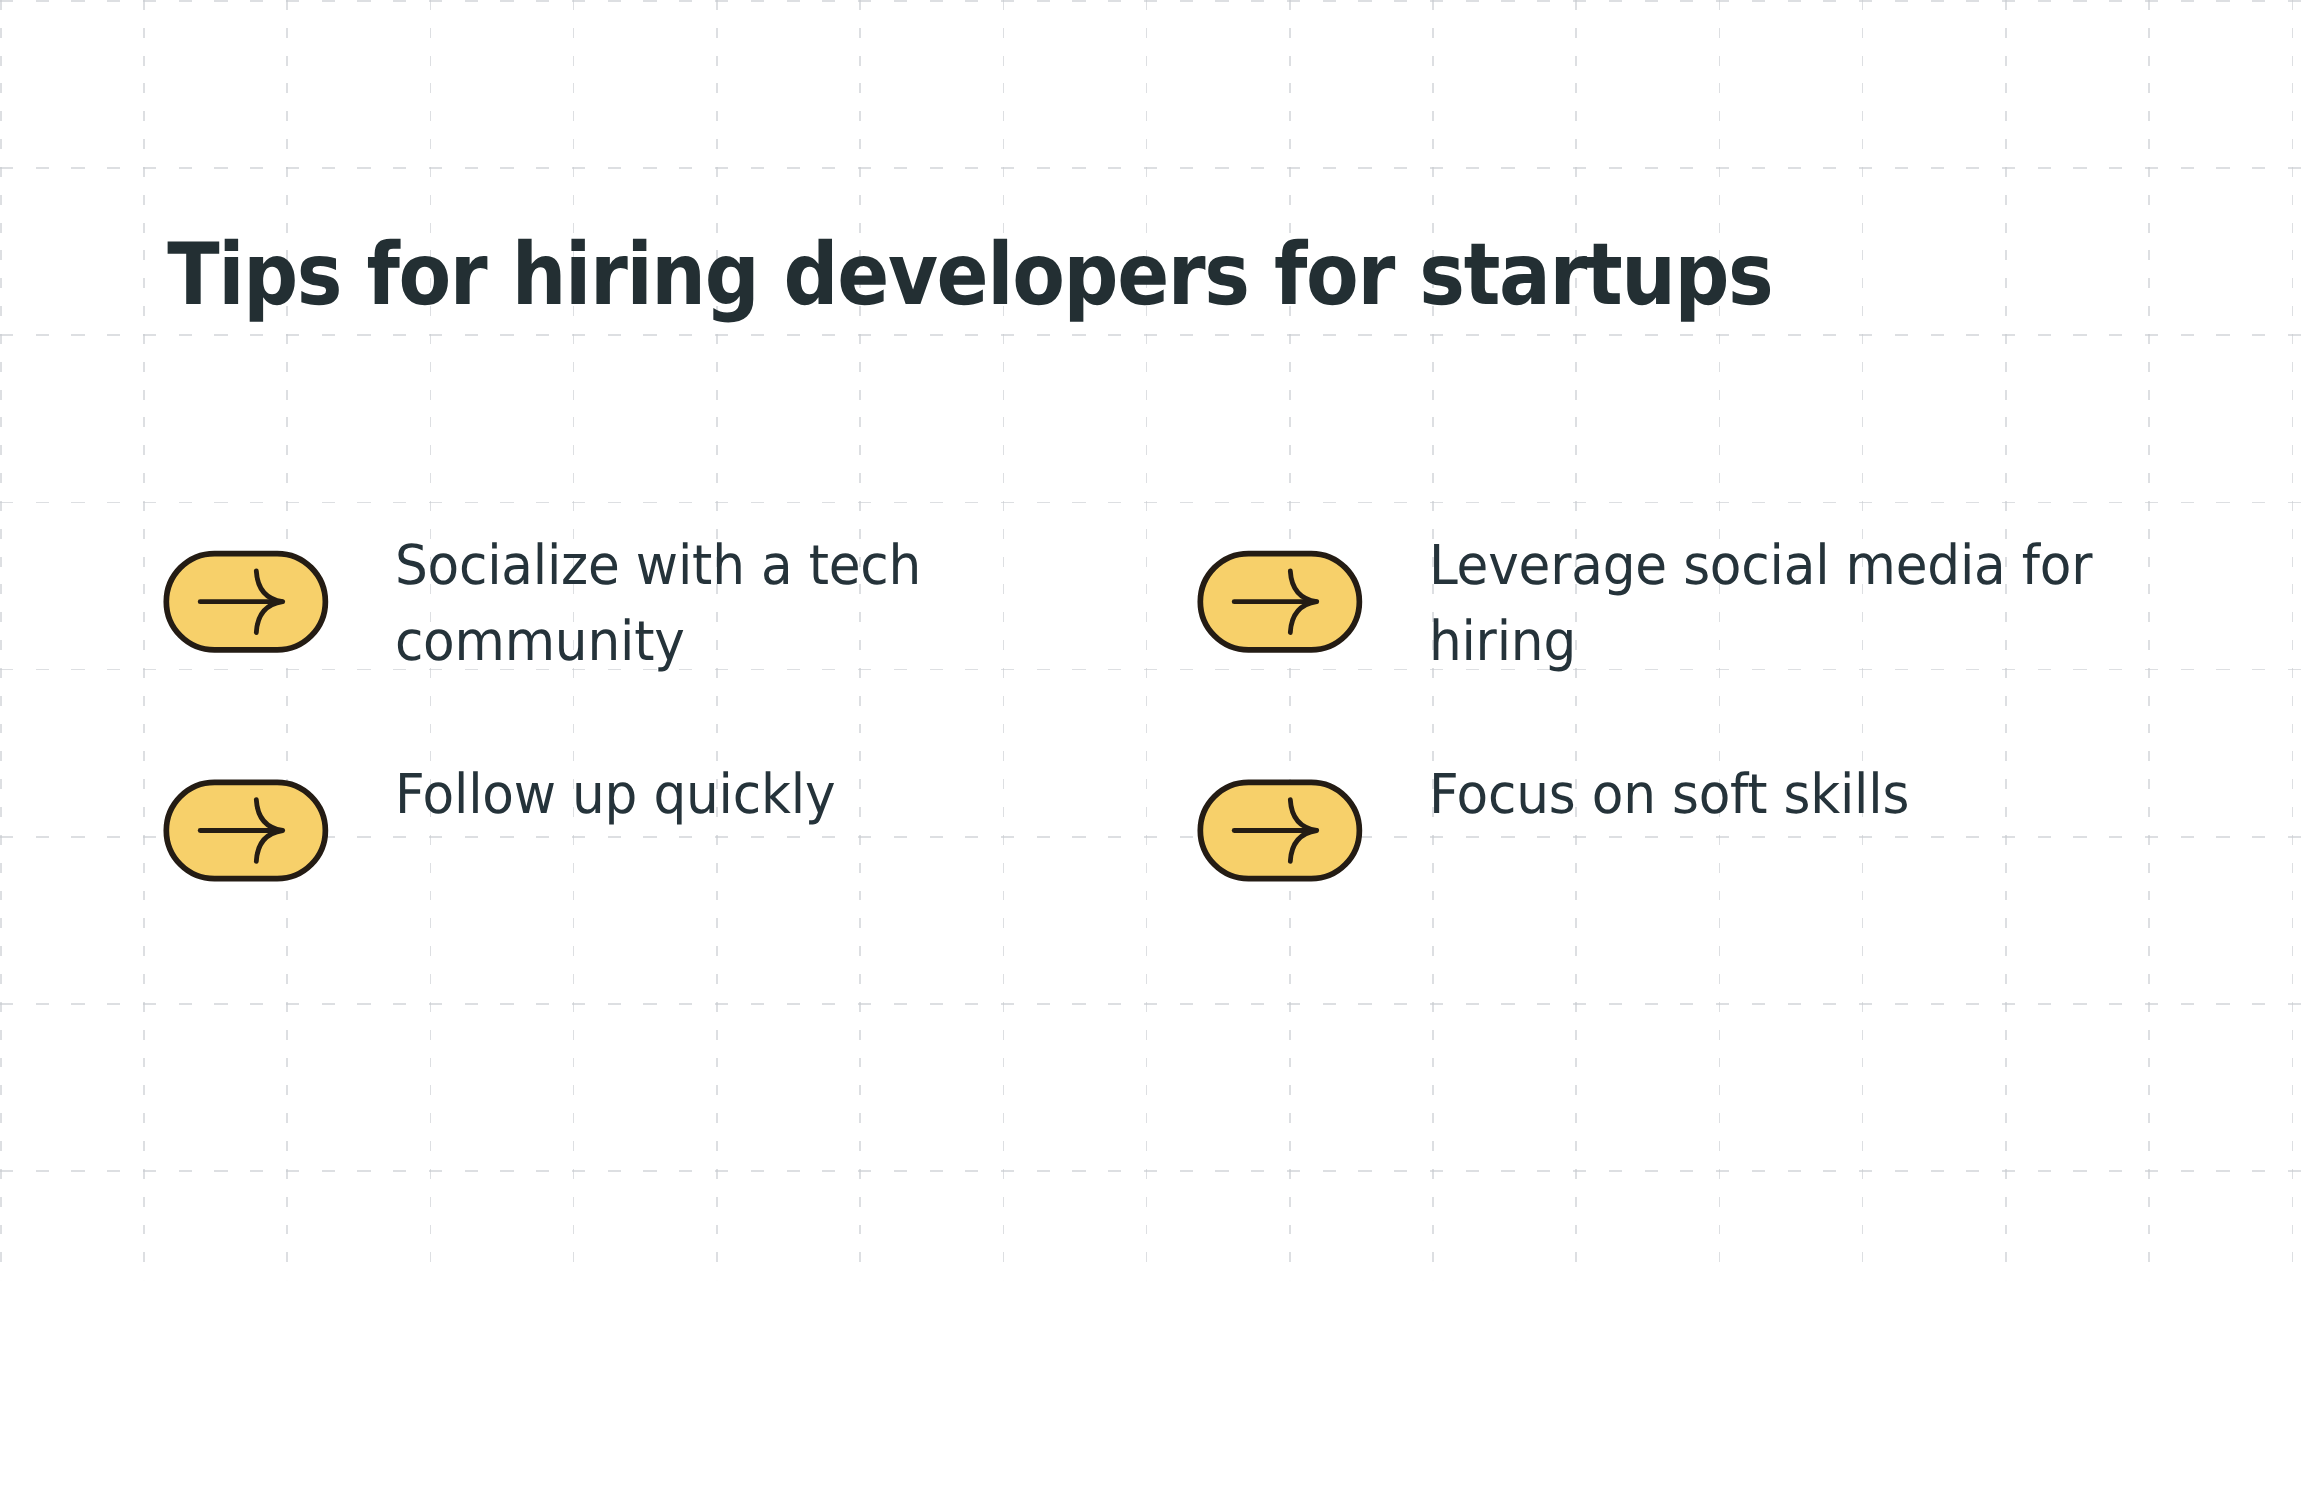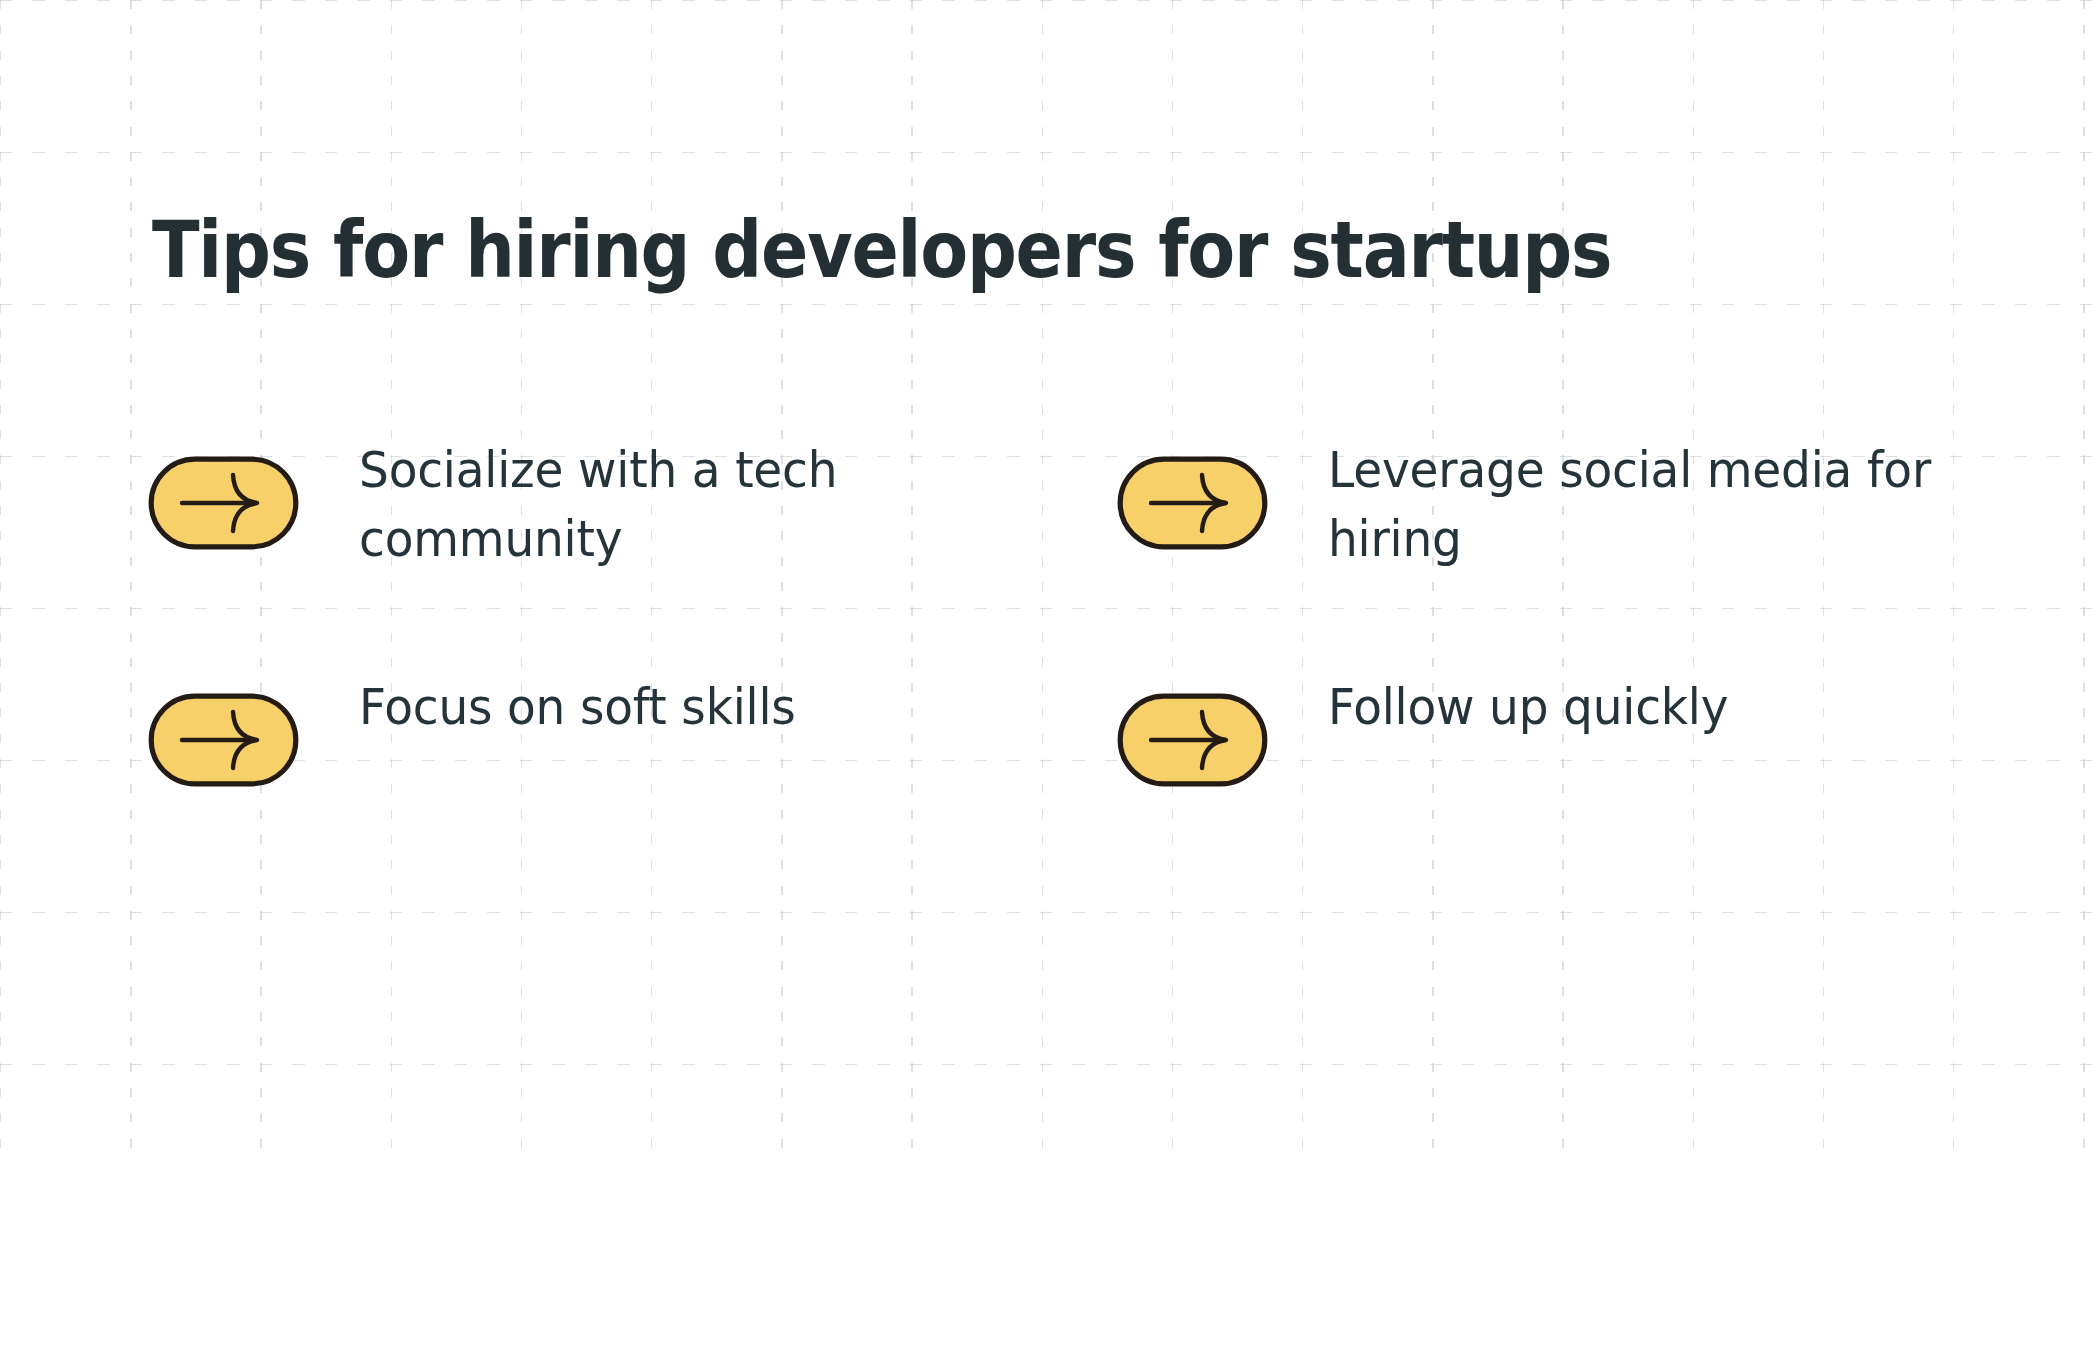--- a/index.html
+++ b/index.html
@@ -80,28 +80,27 @@
     letter-spacing: -1.4px;
     color: #232f33;
     transform: scaleX(.895);
     transform-origin: left top;
     white-space: nowrap;
   }
 
   .tips-grid {
     position: absolute;
     left: 148px;
-    top: 436px;
+    top: 480px;
     width: 1820px;
     display: grid;
     grid-template-columns: 940px 880px;
     grid-auto-rows: 208px;
     column-gap: 0;
     row-gap: 0;
-    gap: 29px;
   }
 
   .tip {
     display: flex;
     align-items: flex-start;
     gap: 0;
   }
 
   .tip-icon {
     flex: 0 0 auto;
@@ -158,40 +157,40 @@
         <span class="tip-icon">
           <svg viewBox="0 0 151 94" xmlns="http://www.w3.org/2000/svg">
             <rect x="3.2" y="3.2" width="144.6" height="87.6" rx="43.8" ry="43.8" fill="#f7d06a" stroke="#241c14" stroke-width="5.2"></rect>
             <path d="M34 47 H108" fill="none" stroke="#241c14" stroke-width="4.4" stroke-linecap="round"></path>
             <path d="M85 19 C86 36 95 45 109 47 C95 49 86 58 85 75" fill="none" stroke="#241c14" stroke-width="4.4" stroke-linecap="round" stroke-linejoin="round"></path>
           </svg>
         </span>
         <span class="tip-label">Leverage social media for hiring</span>
       </div>
 
+      <div class="tip col-right">
+        <span class="tip-icon">
+          <svg viewBox="0 0 151 94" xmlns="http://www.w3.org/2000/svg">
+            <rect x="3.2" y="3.2" width="144.6" height="87.6" rx="43.8" ry="43.8" fill="#f7d06a" stroke="#241c14" stroke-width="5.2"></rect>
+            <path d="M34 47 H108" fill="none" stroke="#241c14" stroke-width="4.4" stroke-linecap="round"></path>
+            <path d="M85 19 C86 36 95 45 109 47 C95 49 86 58 85 75" fill="none" stroke="#241c14" stroke-width="4.4" stroke-linecap="round" stroke-linejoin="round"></path>
+          </svg>
+        </span>
+        <span class="tip-label">Follow up quickly</span>
+      </div>
+
       <div class="tip col-left">
         <span class="tip-icon">
           <svg viewBox="0 0 151 94" xmlns="http://www.w3.org/2000/svg">
             <rect x="3.2" y="3.2" width="144.6" height="87.6" rx="43.8" ry="43.8" fill="#f7d06a" stroke="#241c14" stroke-width="5.2"></rect>
             <path d="M34 47 H108" fill="none" stroke="#241c14" stroke-width="4.4" stroke-linecap="round"></path>
             <path d="M85 19 C86 36 95 45 109 47 C95 49 86 58 85 75" fill="none" stroke="#241c14" stroke-width="4.4" stroke-linecap="round" stroke-linejoin="round"></path>
           </svg>
         </span>
         <span class="tip-label">Focus on soft skills</span>
       </div>
 
-      <div class="tip col-right">
-        <span class="tip-icon">
-          <svg viewBox="0 0 151 94" xmlns="http://www.w3.org/2000/svg">
-            <rect x="3.2" y="3.2" width="144.6" height="87.6" rx="43.8" ry="43.8" fill="#f7d06a" stroke="#241c14" stroke-width="5.2"></rect>
-            <path d="M34 47 H108" fill="none" stroke="#241c14" stroke-width="4.4" stroke-linecap="round"></path>
-            <path d="M85 19 C86 36 95 45 109 47 C95 49 86 58 85 75" fill="none" stroke="#241c14" stroke-width="4.4" stroke-linecap="round" stroke-linejoin="round"></path>
-          </svg>
-        </span>
-        <span class="tip-label">Follow up quickly</span>
-      </div>
-
 
       <div class="tip empty"></div>
 
     </div>
   </div>
 </div>
 
 </body></html>

